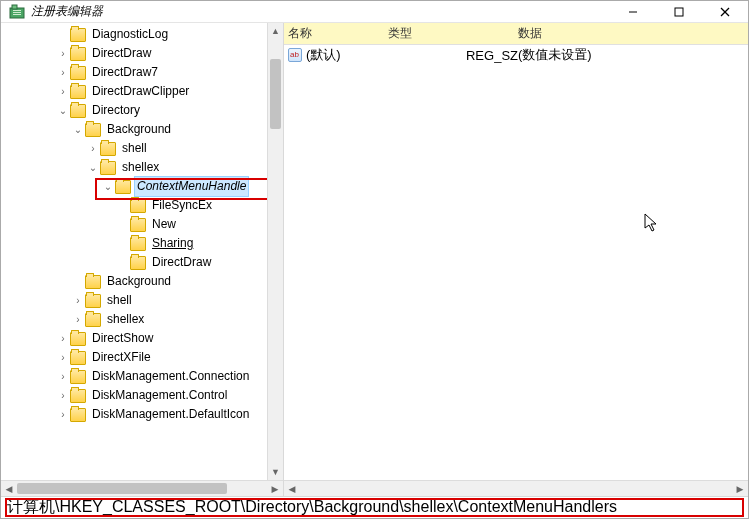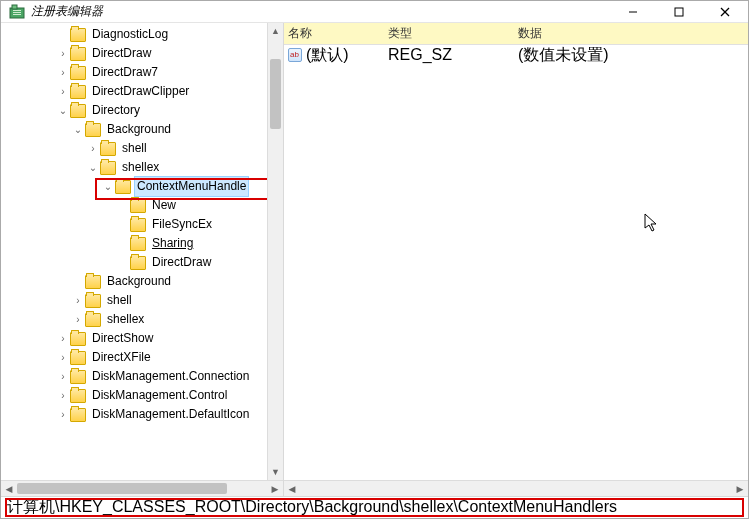--- a/index.html
+++ b/index.html
@@ -17,21 +17,21 @@
 
   .body { flex: 1; display: flex; min-height: 0; }
   .tree-panel { width: 283px; border-right: 1px solid #d9d9d9; display: flex; flex-direction: column; min-height: 0; }
   .tree-scroll { flex: 1; overflow: hidden; position: relative; }
   .tree { padding: 2px 0 2px 0; font-size: 12px; line-height: 19px; position: relative; }
   .tree-row { display: flex; align-items: center; height: 19px; white-space: nowrap; position: relative; }
   .tree-row .expander { width: 14px; display: inline-flex; justify-content: center; color: #6b6b6b; font-size: 10px; cursor: default; }
   .tree-row .folder-icon { width: 16px; height: 14px; margin-right: 4px; display: inline-block; background: linear-gradient(#ffe79c,#ffd24a); border: 1px solid #d4a800; border-radius: 1px; position: relative; }
   .tree-row .folder-icon::before { content:""; position:absolute; top:-3px; left:0; width:6px; height:3px; background:#ffe79c; border:1px solid #d4a800; border-bottom:none; border-radius:1px 1px 0 0;}
   .tree-row .label { padding: 0 2px; }
-  .tree-row.selected .label { background: #cce8ff; outline: 1px solid #99d1ff; }
+  .tree-row.selected .label { background: #cce8ff; outline: 1px solid #99d1ff; font-style: italic; }
   .highlight-red { position: absolute; border: 2px solid #d80000; pointer-events: none; }
 
   .vscrollbar { position: absolute; right: 0; top: 0; bottom: 0; width: 16px; background: #f0f0f0; border-left: 1px solid #dcdcdc; }
   .vscrollbar .thumb { position: absolute; left: 2px; right: 2px; background: #c2c2c2; border-radius: 2px; }
   .vscrollbar .arrow { position: absolute; left: 0; right: 0; height: 16px; display:flex; align-items:center; justify-content:center; color:#666; font-size:9px;}
   .vscrollbar .arrow.up { top:0; }
   .vscrollbar .arrow.down { bottom:0; }
 
   .hscrollbar { height: 16px; background: #f0f0f0; border-top: 1px solid #dcdcdc; position: relative; }
   .hscrollbar .thumb { position: absolute; top: 2px; bottom: 2px; background: #c2c2c2; border-radius: 2px; }
@@ -39,23 +39,23 @@
   .hscrollbar .arrow.left { left:0; }
   .hscrollbar .arrow.right { right:0; }
 
   .list-panel { flex: 1; display: flex; flex-direction: column; min-height: 0; }
   .list-header { display: flex; height: 22px; border-bottom: 1px solid #e0e0e0; align-items: center; padding-left: 4px; background: #fef9c3; }
   .list-header .col { font-size: 12px; color: #333; }
   .col-name { width: 100px; }
   .col-type { width: 130px; }
   .col-data { flex: 1; }
   .list-body { flex: 1; position: relative; overflow: hidden; }
-  .list-row { display: flex; height: 20px; align-items: center; padding-left: 4px; font-size: 16px; }
+  .list-row { display: flex; height: 20px; align-items: center; padding-left: 4px; font-size: 13px; }
   .list-row .cell-name { width: 100px; display:flex; align-items:center; gap:4px; }
-  .list-row .cell-type { width: 130px; }
+  .list-row .cell-type { width: 130px; text-align: right; }
   .list-row .cell-data { flex: 1; }
   .val-icon { width:14px; height:14px; display:inline-block; border:1px solid #7aa7d8; background:linear-gradient(#eaf3fd,#cfe4fb); border-radius:2px; position:relative;}
   .val-icon::after { content:"ab"; position:absolute; top:0; left:1px; font-size:8px; color:#c02020; line-height:12px;}
 
   .statusbar { height: 22px; border-top: 1px solid #d9d9d9; display: flex; align-items: center; padding: 0 6px; font-size: 16px; position: relative; }
   .statusbar .highlight-red { top: 1px; bottom: 1px; left: 4px; right: 4px; }
 
   .cursor { position:absolute; pointer-events:none; }
 
   svg { display: block; }
@@ -143,26 +143,26 @@
               <span class="label">shellex</span>
             </div>
             <div class="tree-row selected" style="padding-left: 100px;">
               <span class="expander">⌄</span>
               <span class="folder-icon"></span>
               <span class="label">ContextMenuHandle</span>
             </div>
             <div class="tree-row" style="padding-left: 115px;">
               <span class="expander"></span>
               <span class="folder-icon"></span>
+              <span class="label">FileSyncEx</span>
+            </div>
+            <div class="tree-row" style="padding-left: 115px;">
+              <span class="expander"></span>
+              <span class="folder-icon"></span>
               <span class="label">New</span>
-            </div>
-            <div class="tree-row" style="padding-left: 115px;">
-              <span class="expander"></span>
-              <span class="folder-icon"></span>
-              <span class="label">FileSyncEx</span>
             </div>
             <div class="tree-row" style="padding-left: 115px; text-decoration: underline;">
               <span class="expander"></span>
               <span class="folder-icon"></span>
               <span class="label">Sharing</span>
             </div>
             <div class="tree-row" style="padding-left: 115px;">
               <span class="expander"></span>
               <span class="folder-icon"></span>
               <span class="label">DirectDraw</span>

